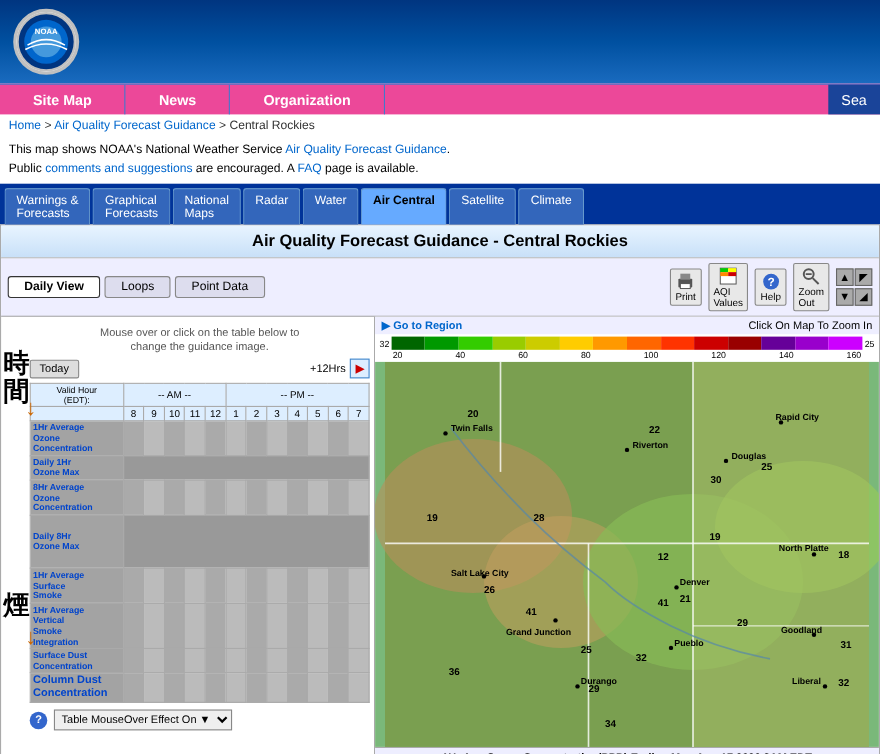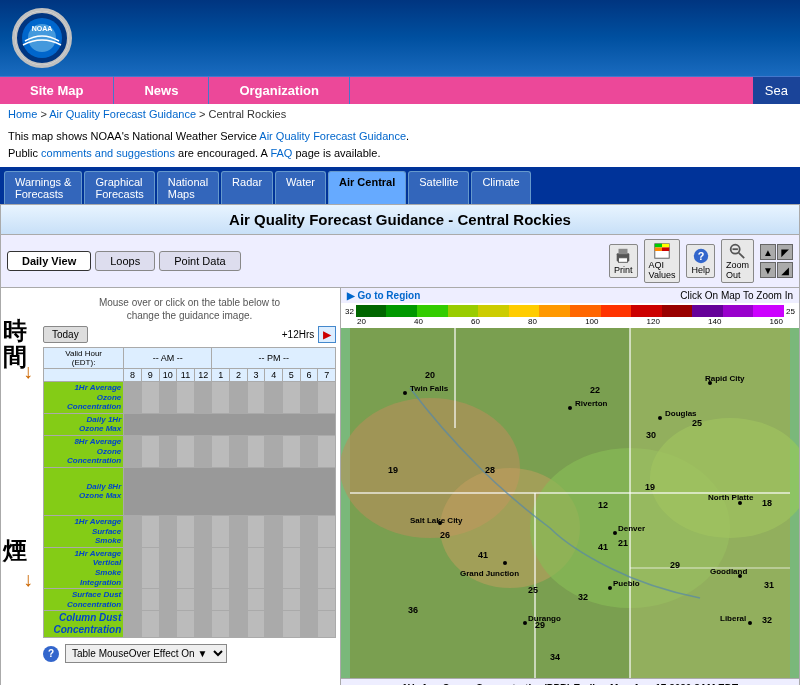--- a/index.html
+++ b/index.html
@@ -43,31 +43,31 @@
     .toolbar { display: flex; gap: 6px; margin-left: auto; align-items: center; }
     .toolbar-btn { display: flex; flex-direction: column; align-items: center; font-size: 9px; cursor: pointer; border: 1px solid #888; padding: 2px 4px; background: #e8e8e8; border-radius: 2px; }
     .toolbar-btn svg { width: 18px; height: 18px; }
 
     
     .content-split { display: flex; }
 
     
     .left-panel { width: 340px; flex-shrink: 0; padding: 4px; border-right: 1px solid #aaa; position: relative; }
 
-    .table-container { margin-left: 38px; margin-top: 4px; }
+    .table-container { margin-left: 22px; margin-top: 4px; }
     .instruction { font-size: 10px; color: #555; text-align: center; margin-bottom: 4px; line-height: 1.3; }
 
     .nav-controls { display: flex; align-items: center; margin-bottom: 4px; gap: 4px; }
     .today-btn { background: #ddd; border: 1px solid #888; padding: 2px 8px; font-size: 10px; cursor: pointer; border-radius: 2px; }
     .hrs-fwd { background: #ddeeff; border: 1px solid #4488cc; padding: 2px 4px; font-size: 10px; cursor: pointer; color: #cc0000; font-weight: bold; }
 
     .data-table { border-collapse: collapse; font-size: 9px; width: 100%; }
     .data-table th, .data-table td { border: 1px solid #aaa; padding: 1px 2px; text-align: center; }
     .data-table .header-row th { background: #ddeeff; font-weight: normal; }
-    .data-table .row-label { text-align: right; font-size: 9px; color: #0044cc; font-weight: bold; background: #84cc16; width: 52px; font-style: italic; }
+    .data-table .row-label { text-align: left; font-size: 9px; color: #0044cc; font-weight: bold; background: #a3a3a3; width: 52px; }
 
     .table-footer { display: flex; align-items: center; gap: 6px; margin-top: 6px; }
     .help-icon { width: 16px; height: 16px; background: #3366cc; color: #fff; border-radius: 50%; display: flex; align-items: center; justify-content: center; font-size: 10px; font-weight: bold; cursor: pointer; }
     .mouseover-select { font-size: 10px; border: 1px solid #888; padding: 2px; cursor: pointer; }
 
     
     .right-panel { flex: 1; position: relative; background: #fff; }
     .map-header { display: flex; justify-content: space-between; align-items: center; padding: 2px 6px; background: #eef; font-size: 10px; }
     .go-region { color: #0066cc; cursor: pointer; font-size: 10px; font-weight: bold; }
 

